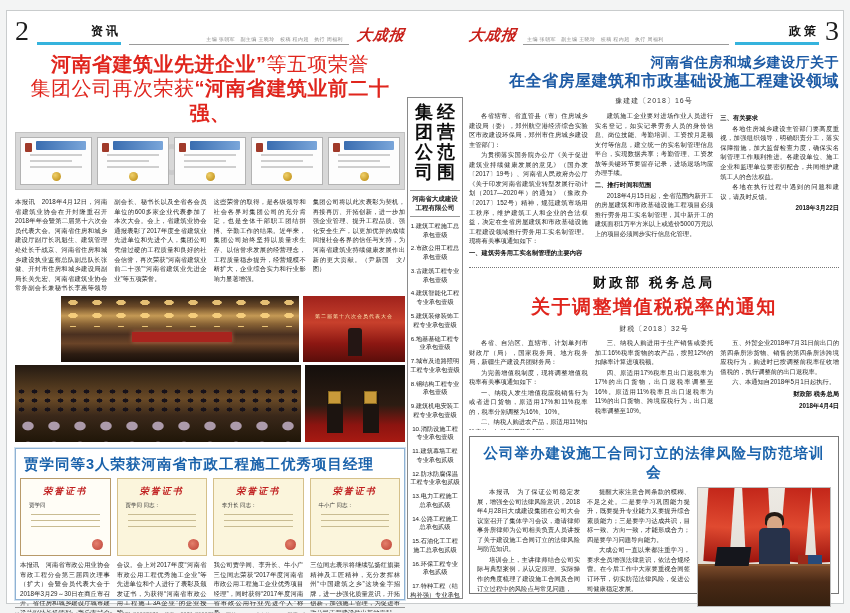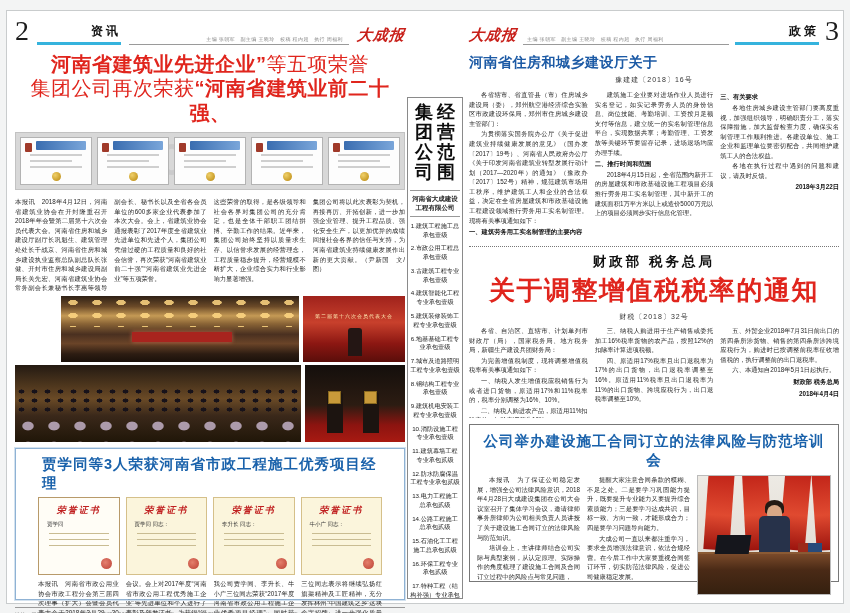--- a/index.html
+++ b/index.html
@@ -43,21 +43,21 @@
   .stage-banner { position:absolute; left:2px; right:2px; top:26%; text-align:center; color:#ffe9b0; font-size:5px; letter-spacing:1px; white-space:nowrap; overflow:hidden; }
   .stage-figure { position:absolute; left:44%; bottom:10%; width:14%; height:42%; background:#241614; border-radius:3px 3px 0 0; }
   .photo-audience { flex:74; background:linear-gradient(180deg,#241a12 0%,#50381e 28%,#6a4a26 44%,#3a281a 66%,#201608 100%); }
   .aud-heads { position:absolute; left:0; right:0; top:28%; height:36%; background-image:radial-gradient(#17121a 30%,transparent 34%); background-size:13px 9px; }
   .aud-chairs { position:absolute; left:0; right:0; bottom:0; height:34%; background-image:radial-gradient(#cbb8d0 28%,transparent 34%); background-size:26px 20px; opacity:.8; }
   .photo-award { flex:26; background:linear-gradient(180deg,#140f0c 0%,#2c1c12 52%,#8c1410 78%,#a81a12 100%); }
   .award-fig { position:absolute; bottom:12%; width:16%; height:52%; background:#1c1410; border-radius:2px 2px 0 0; }
   .award-fig.f1 { left:22%; } .award-fig.f2 { left:58%; }
   .award-plaque { position:absolute; top:34%; width:13%; height:16%; background:#c89a3a; border:1px solid #8a6a20; }
   .award-plaque.p1 { left:23%; } .award-plaque.p2 { left:59%; }
-  .box-blue { margin-top:6px; border:1px solid #8fb2d4; outline:1px solid #d3e2ef; height:152px; padding:4px 22px; }
+  .box-blue { margin-top:6px; border:1px solid #8fb2d4; outline:1px solid #d3e2ef; height:152px; padding:4px 4px; }
   .headline-blue2 { color:#1a62ab; font-size:14.5px; font-weight:bold; letter-spacing:1px; margin:2px 0 4px 4px; }
   .cert2-row { display:flex; gap:6px; height:78px; }
   .cert2 { position:relative; flex:1; background:#fbf5dc; border:1px solid #d5c08a; padding:3px 4px; }
   .cert2:first-child { background:#fffdf6; border:1px double #b89a6a; }
   .cert2-title { color:#c02020; font-weight:bold; font-style:italic; font-size:9px; text-align:center; letter-spacing:2px; margin-top:3px; }
   .cert2-name { font-size:5.5px; color:#333; margin:4px 4px 0; }
   .cert2-lines i { display:block; height:1px; background:#c9bc92; margin:5px 6px 0; }
   .cert2-seal { position:absolute; right:7px; bottom:5px; width:11px; height:11px; border-radius:50%; background:radial-gradient(circle at 40% 40%,#e06a58,#b02015); opacity:.85; }
   .body-cols2 { display:flex; gap:7px; margin-top:4px; height:52px; overflow:hidden; }
   .lp-footer { margin-top:7px; border-top:1px solid #9a9a9a; padding-top:3px; font-size:5px; color:#777; letter-spacing:.4px; text-align:left; }
@@ -68,29 +68,29 @@
   .scope-titles .tcol { display:flex; flex-direction:column; }
   .scope-titles .tchar { font-size:18px; font-weight:900; color:#0d0d0d; line-height:20px; text-align:center; font-family:"Liberation Sans",sans-serif; }
   .scope-company { margin-top:8px; padding:3px 1px; border-top:1px solid #999; border-bottom:1px solid #999; font-size:6.5px; font-weight:bold; text-align:center; color:#222; line-height:1.45; }
   .scope-list { margin-top:5px; }
   .scope-item { font-size:6.2px; line-height:1.4; text-align:center; color:#222; margin-bottom:5.2px; }
 
   
   #right-page { position:absolute; left:462px; top:8px; width:370px; height:582px; }
   .rp-header { display:flex; align-items:flex-end; gap:6px; height:26px; }
   .rp-rule { flex:1; border-bottom:1px solid #9a9a9a; height:22px; display:flex; align-items:flex-end; padding:0 4px 2px; }
-  .headline-blue { margin-top:8px; text-align:left; color:#1c5aa5; font-weight:bold; line-height:1.3; letter-spacing:.5px; }
+  .headline-blue { margin-top:8px; text-align:right; color:#1c5aa5; font-weight:bold; line-height:1.3; letter-spacing:.5px; }
   .headline-blue .l1 { font-size:14px; }
   .headline-blue .l2, .headline-blue .l3 { font-size:16px; }
   .doc-no { text-align:center; font-size:7px; color:#333; margin-top:4px; letter-spacing:1px; }
   .notice-cols { display:flex; gap:7px; margin-top:5px; height:150px; overflow:hidden; }
   .ncol { flex:1; overflow:hidden; }
   .dotted-rule { border-top:1px dotted #777; margin-top:6px; }
   .org-title { text-align:center; font-size:13.5px; font-weight:800; color:#101010; letter-spacing:3px; margin-top:6px; }
-  .headline-red2 { text-align:center; color:#e0251d; font-size:26px; font-weight:bold; letter-spacing:1.5px; margin-top:2px; }
+  .headline-red2 { text-align:center; color:#e0251d; font-size:19px; font-weight:bold; letter-spacing:1.5px; margin-top:2px; }
   .notice-cols2 { display:flex; gap:7px; margin-top:4px; height:92px; overflow:hidden; }
   .box-training { margin-top:6px; border:1px solid #777; height:158px; padding:5px 7px; }
   .headline-blue3 { text-align:center; color:#1a62ab; font-size:14.5px; font-weight:bold; letter-spacing:1px; margin-top:2px; }
   .training-content { display:flex; gap:7px; margin-top:5px; height:122px; overflow:hidden; }
   .photo-training { position:relative; width:134px; height:120px; background:linear-gradient(180deg,#edeae4 0%,#e4dfd7 60%,#d8d2c8 100%); border:1px solid #bbb; overflow:hidden; }
   .flag { position:absolute; top:-4px; width:26px; height:78px; background:linear-gradient(180deg,#c02318,#e04a30 55%,#9c140e); }
   .flag.fa { left:8px; transform:rotate(4deg); }
   .flag.fb { left:46px; transform:rotate(-3deg); }
   .flag.fc { left:84px; transform:rotate(5deg); }
   .flag.fd { left:116px; transform:rotate(-4deg); }
@@ -298,20 +298,21 @@
       </div>
       <div class="section-tab">
         <span class="lbl">政策</span>
         <i class="cyan-bar"></i>
       </div>
       <div class="page-num">3</div>
     </div>
 
     <div class="headline-blue">
       <div class="l1">河南省住房和城乡建设厅关于</div>
+      <div class="l2">在全省房屋建筑和市政基础设施工程建设领域</div>
     </div>
     <div class="doc-no">豫建建〔2018〕16号</div>
 
     <div class="notice-cols">
       <div class="ncol">
           <div class="para-p">各省辖市、省直管县（市）住房城乡建设局（委），郑州航空港经济综合实验区市政建设环保局，郑州市住房城乡建设主管部门：</div>
           <div class="para-p">为贯彻落实国务院办公厅《关于促进建筑业持续健康发展的意见》（国办发〔2017〕19号）、河南省人民政府办公厅《关于印发河南省建筑业转型发展行动计划（2017—2020年）的通知》（豫政办〔2017〕152号）精神，规范建筑市场用工秩序，维护建筑工人和企业的合法权益，决定在全省房屋建筑和市政基础设施工程建设领域推行劳务用工实名制管理。现将有关事项通知如下：</div>
           <div class="para-h">一、建筑劳务用工实名制管理的主要内容</div>
         </div>
       <div class="ncol">

